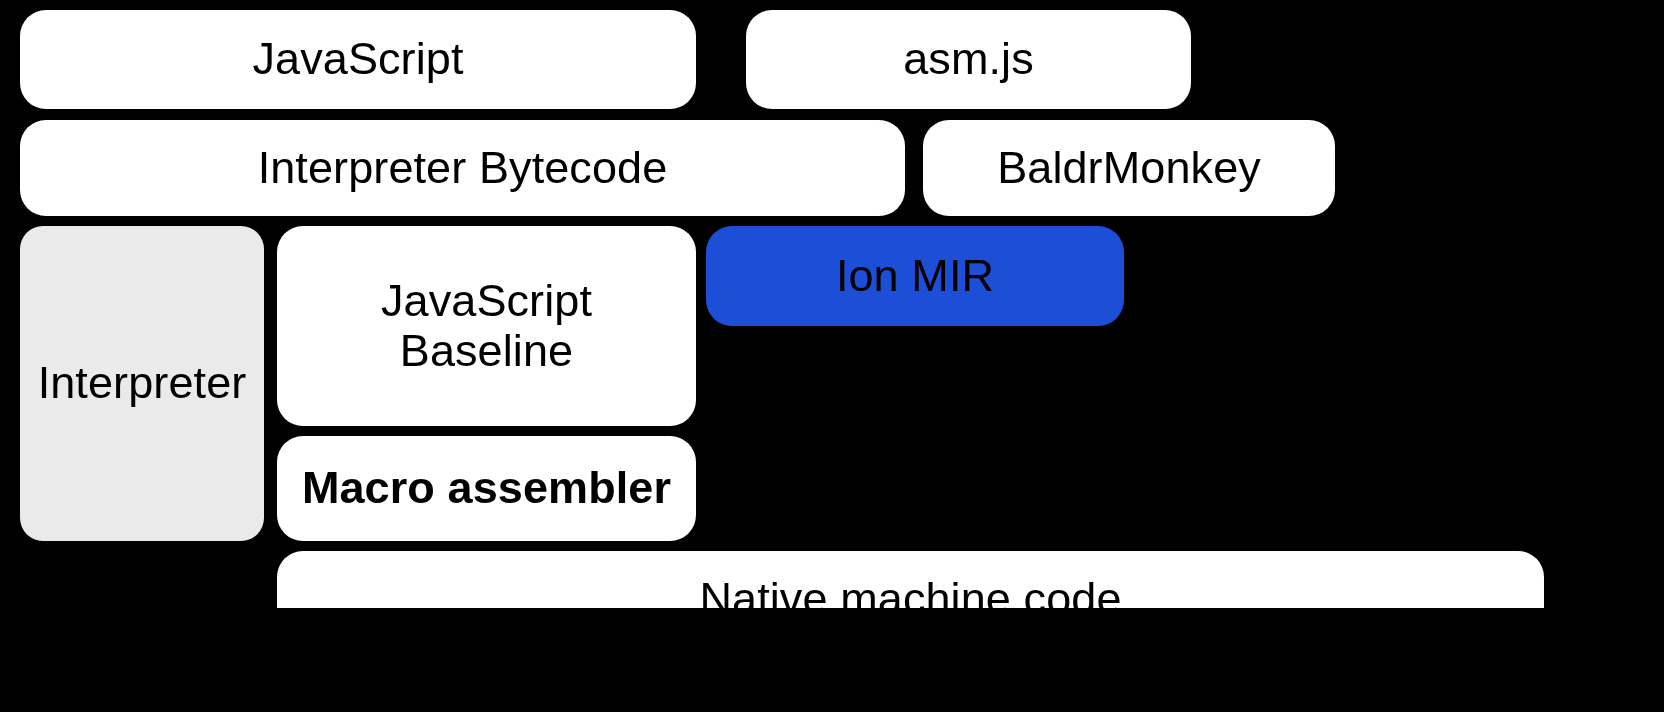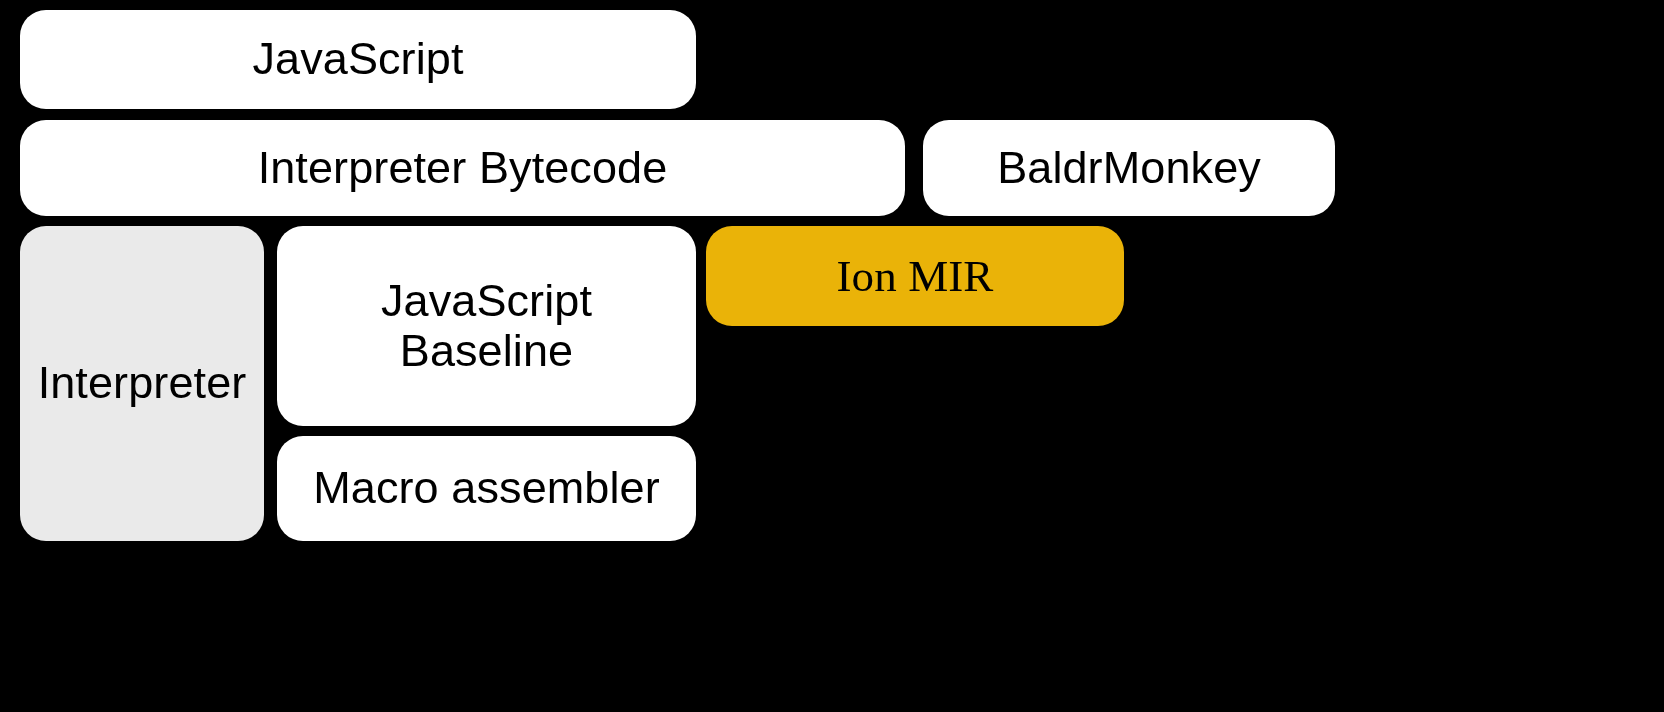--- a/index.html
+++ b/index.html
@@ -26,59 +26,61 @@
     background: #ffffff;
     color: #000000;
     font-size: 45px;
     line-height: 1.12;
     font-weight: 400;
     letter-spacing: 0.1px;
     padding: 2px 10px;
     white-space: pre-line;
   }
   .box.gray   { background: #eaeaea; }
-  .box.green  { background: #eab308; font-family: Liberation Serif, serif; }
+  .box.green  { background: #1d4ed8; }
   .box.pink   { background: #f4788a; }
 
   
   #b-javascript      { left: 20px;   top: 10px;  width: 676px;  height: 99px;  }
   #b-asmjs           { left: 746px;  top: 10px;  width: 445px;  height: 99px;  }
   #b-wasm            { left: 1200px; top: 10px;  width: 444px;  height: 99px;  }
 
   
   #b-js-bytecode     { left: 20px;   top: 120px; width: 885px;  height: 96px;  }
   #b-baldrmonkey     { left: 923px;  top: 120px; width: 412px;  height: 96px;  }
 
   
-  #b-interpreter     { left: 20px;   top: 226px; width: 244px;  height: 315px; }
+  #b-interpreter     { left: 20px;   top: 226px; width: 244px;  height: 315px; border-radius: 23px; }
   #b-js-baseline     { left: 277px;  top: 226px; width: 419px;  height: 200px; }
-  #b-macro-assembler { left: 277px;  top: 436px; width: 419px;  height: 105px; }
+  #b-macro-assembler { left: 277px;  top: 436px; width: 419px;  height: 105px; font-weight: bold; }
   #b-ion-mir         { left: 706px;  top: 226px; width: 418px;  height: 100px; }
   #b-cretonne        { left: 706px;  top: 334px; width: 838px;  height: 207px; }
 
   
   #b-native-code     { left: 277px;  top: 551px; width: 1267px; height: 97px;  }
 </style>
 </head>
 <body>
 
 <div id="stage">
 
   <div class="box" id="b-javascript">JavaScript</div>
 
+  <div class="box" id="b-asmjs">asm.js</div>
 
 
   <div class="box" id="b-js-bytecode">Interpreter Bytecode</div>
 
   <div class="box" id="b-baldrmonkey">BaldrMonkey</div>
 
   <div class="box gray" id="b-interpreter">Interpreter</div>
 
   <div class="box" id="b-js-baseline">JavaScript
 Baseline</div>
 
   <div class="box" id="b-macro-assembler">Macro assembler</div>
 
   <div class="box green" id="b-ion-mir">Ion MIR</div>
 
 
+  <div class="box" id="b-native-code">Native machine code</div>
 
 </div>
 
 </body></html>

